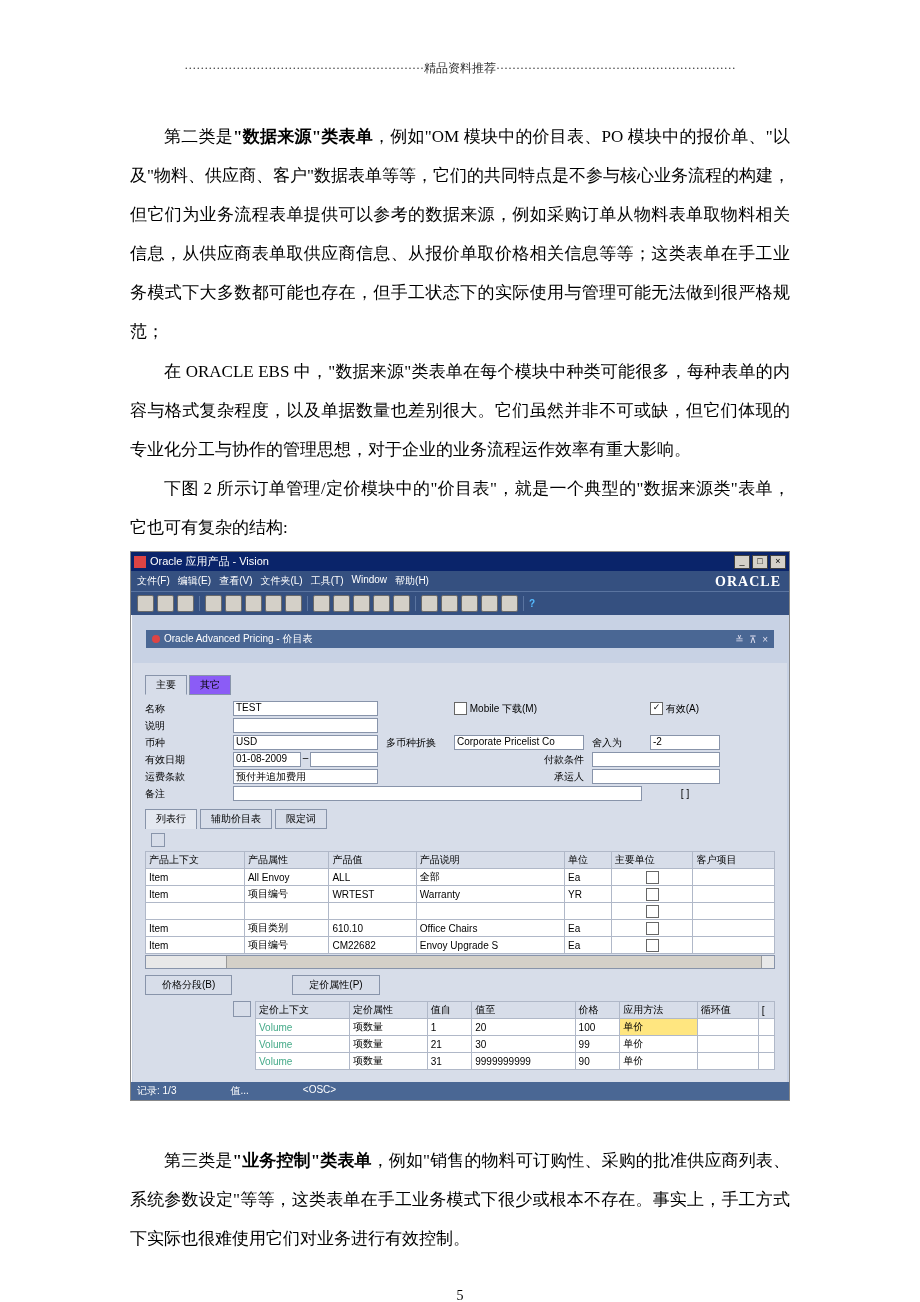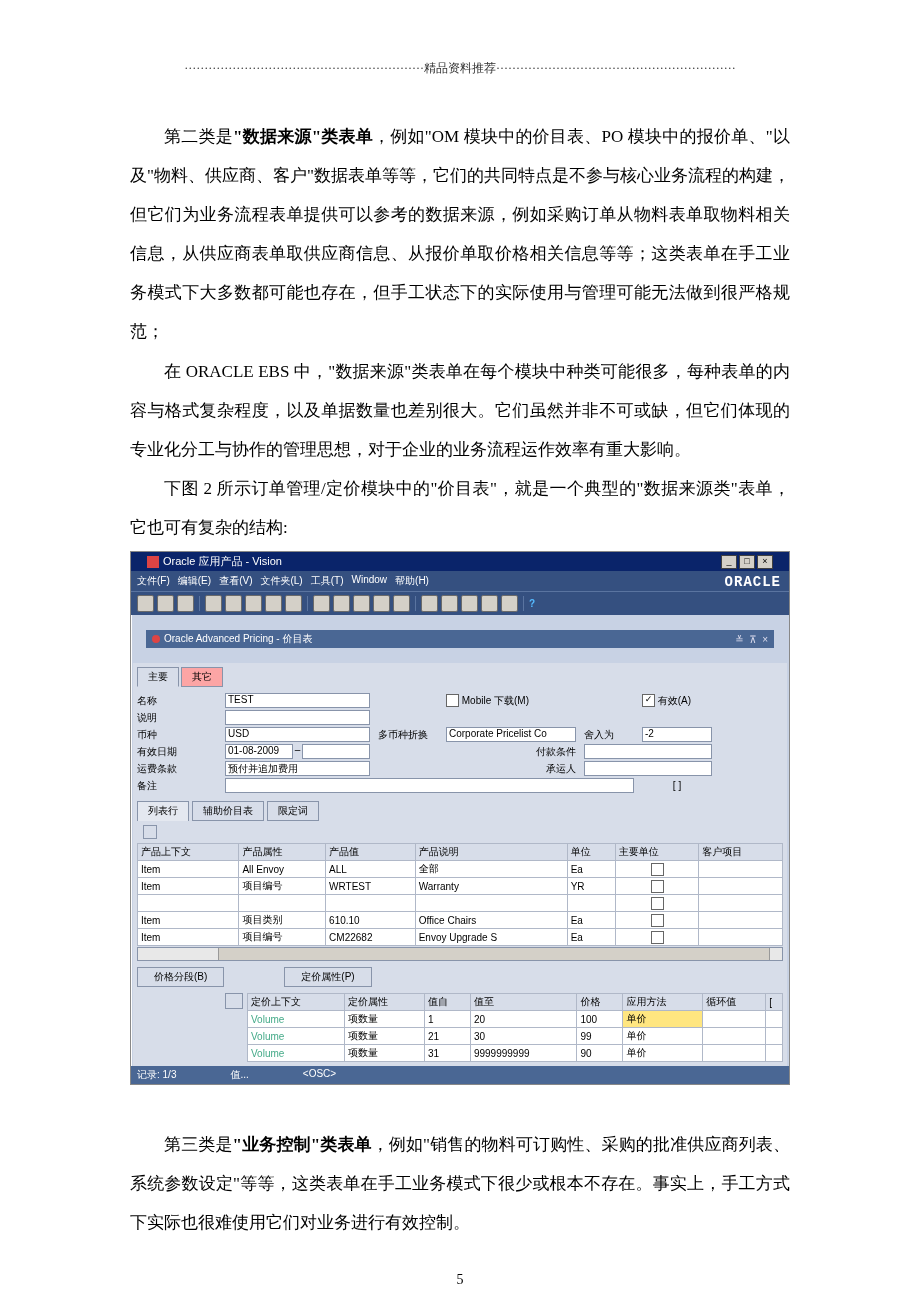--- a/index.html
+++ b/index.html
@@ -4,37 +4,37 @@
 <style>
 body{margin:0;background:#fff;font-family:"SimSun","宋体",serif;color:#000}
 .page{width:920px;margin:0 auto;padding:60px 0 40px 0}
 .dotted-hr{text-align:center;font-size:12px;color:#333;letter-spacing:0;margin-bottom:40px}
 .body-text{margin:0 130px;font-size:17px;line-height:2.3;text-align:justify}
 .body-text p{margin:0;text-indent:2em}
 .bold{font-weight:bold}
 .page-num{text-align:center;font-size:14px;margin-top:30px}
 
 .shot{margin:4px 130px 40px 130px;border:1px solid #888;background:#c8d2e4;font-family:"SimSun","宋体",sans-serif;font-size:10px;color:#000;box-shadow:inset 1px 1px 0 #fff}
-.titlebar{background:#0a246a;color:#fff;display:flex;align-items:center;padding:2px 16px;font-size:11px}
+.titlebar{background:#0a246a;color:#fff;display:flex;align-items:center;padding:2px 3px;font-size:11px}
 .titlebar .ico{width:12px;height:12px;background:#d44;margin-right:4px}
 .titlebar .btns{margin-left:auto;display:flex;gap:2px}
 .titlebar .btns span{width:14px;height:12px;background:#d4d0c8;border:1px solid #404040;display:flex;align-items:center;justify-content:center;color:#000;font-family:Arial;font-size:9px;line-height:1}
-.oracle-logo{position:absolute;right:8px;top:22px;color:#fff;font-family:Liberation Mono, monospace;font-weight:bold;font-size:14px;letter-spacing:1px}
+.oracle-logo{position:absolute;right:8px;top:22px;color:#fff;font-family:Liberation Serif, serif;font-weight:bold;font-size:14px;letter-spacing:1px}
 .shot{position:relative}
 .menubar{background:#355080;color:#fff;padding:3px 6px;display:flex;gap:8px;font-size:10px}
 .toolbar{background:#355080;padding:3px 6px;display:flex;gap:3px;align-items:center;border-top:1px solid #5a74a0}
 .toolbar .ti{width:15px;height:15px;background:#d4d0c8;border:1px solid #6a6a6a;border-radius:2px}
 .toolbar .sep{width:1px;height:15px;background:#5a74a0;margin:0 2px}
 .inner-title{background:#4a6794;color:#fff;padding:2px 6px;display:flex;align-items:center;gap:4px;font-size:10px;margin:15px}
 .inner-title .dot{width:8px;height:8px;background:#d44;border-radius:50%}
 .inner-title .ctl{margin-left:auto;display:flex;gap:4px;color:#dde}
-.form-area{background:#d7dde9;margin:0 2px;padding:4px}
+.form-area{background:#d7dde9;margin:0 2px;padding:12px}
 .tabs{display:flex;gap:2px;margin-bottom:6px}
 .tab{background:#d7dde9;border:1px solid #8894aa;border-bottom:1px solid #d7dde9;padding:2px 10px;font-size:10px}
-.tab.off{background:#fca5a5;border-bottom:1px solid #8894aa}
+.tab.off{background:#8b5cf6;border-bottom:1px solid #8894aa}
 .form-grid{display:grid;grid-template-columns:80px 145px 60px 130px 50px 70px;gap:2px 8px;align-items:center;margin-bottom:2px}
 .lbl{text-align:left;font-size:10px;white-space:nowrap}
 .fld{background:#fff;border:1px solid #8894aa;height:13px;padding:0 2px;font-size:10px;overflow:hidden;white-space:nowrap}
 .cb{display:inline-block;width:11px;height:11px;background:#fff;border:1px solid #666;vertical-align:middle;text-align:center;line-height:9px;font-size:9px}
 .sub-tabs{display:flex;gap:3px;margin:8px 0 4px 0}
 .sub-tab{background:#d7dde9;border:1px solid #8894aa;padding:2px 10px;font-size:10px}
 .sub-tab.active{background:#e4e8f0;border-bottom:none}
 .folder-ico{width:12px;height:12px;background:#d7dde9;border:1px solid #8894aa;margin:2px 0 4px 6px}
 .grid{border-collapse:collapse;width:100%;background:#fff;font-size:10px}
 .grid th,.grid td{border:1px solid #b0b8c8;padding:1px 3px;text-align:left;height:13px;font-weight:normal;background:#fff}

